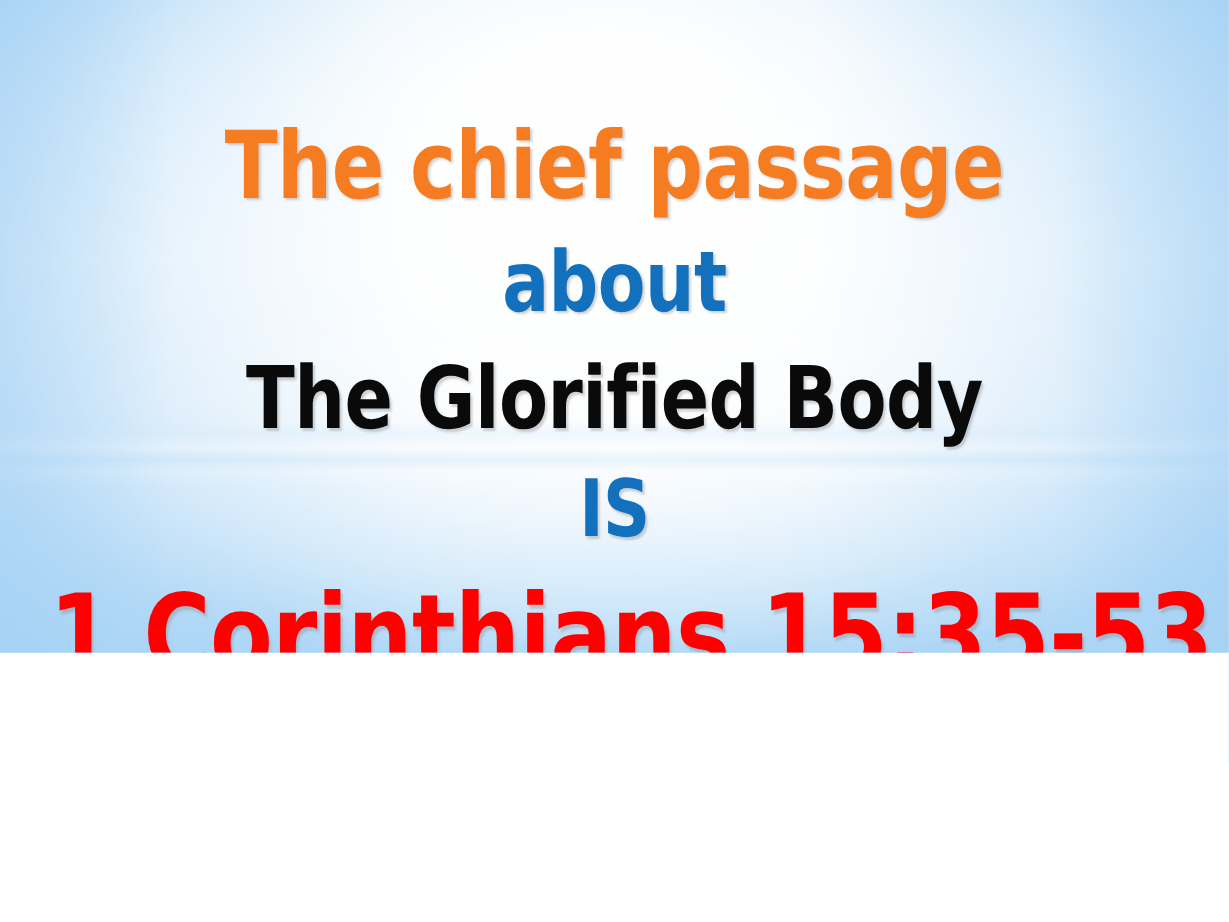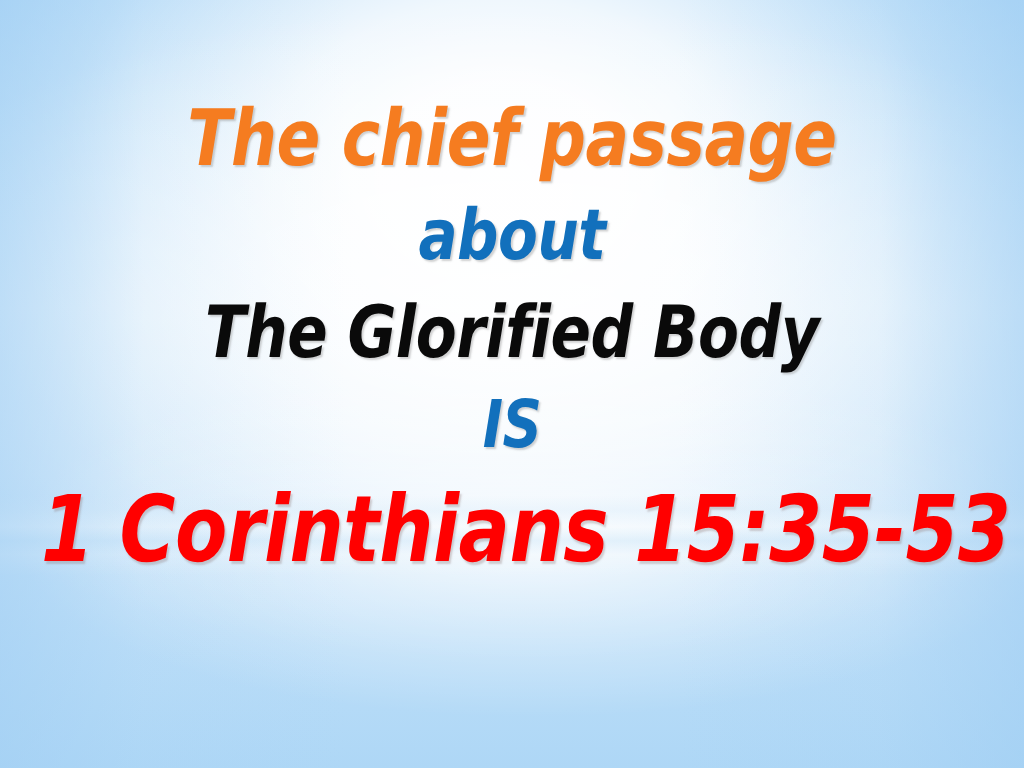--- a/index.html
+++ b/index.html
@@ -4,27 +4,26 @@
 <style>
   html, body {
     margin: 0;
     padding: 0;
     background: #ffffff;
   }
 
   #slide {
     position: relative;
     width: 1024px;
-    height: 768px;
+    height: 544px;
     overflow: hidden;
     font-family: "DejaVu Sans Condensed", "Liberation Sans Narrow", "Liberation Sans", sans-serif;
     
     background-color: #aed7f6;
     isolation: isolate;
-    font-style: italic;
   }
 
   
   .bg-layer {
     position: absolute;
     inset: 0;
     pointer-events: none;
   }
 
   .bg-base {

